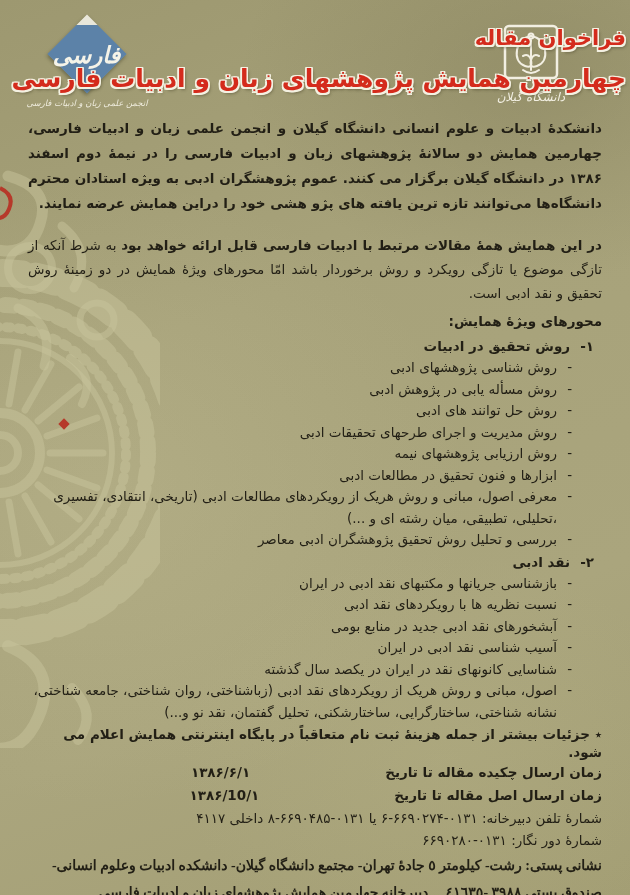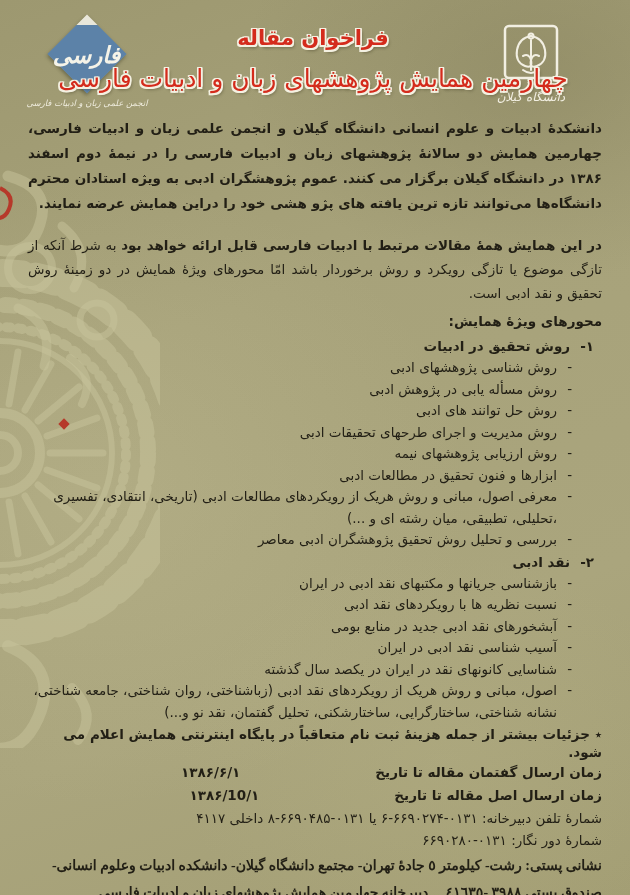--- a/index.html
+++ b/index.html
@@ -21,27 +21,27 @@
   .heading{font-weight:bold;margin:2px 0 3px 0;line-height:22px;}
   .section-title{font-weight:bold;line-height:22px;padding-right:8px;display:flex;gap:10px;}
   .items{padding-right:30px;}
   .item{display:flex;gap:10px;line-height:21.5px;}
   .item-text{flex:1;}
   .note{font-weight:bold;line-height:18px;margin-top:2px;}
   .deadline{display:flex;gap:135px;font-weight:bold;line-height:23px;}
   .contact-line{line-height:22px;}
   .address{font-family:"Liberation Serif","DejaVu Serif",serif;font-weight:bold;font-size:14px;line-height:24px;text-align:justify;margin-top:3px;}
   
-  .title-wrap{position:absolute;top:26px;left:0;right:4px;text-align:center;direction:rtl;}
+  .title-wrap{position:absolute;top:26px;left:0;right:4px;text-align:right;direction:rtl;}
   .title1{
     font-size:21px;font-weight:bold;color:#d42b1c;margin:0 0 14px 0;
     text-shadow:-1.5px -1.5px 0 #f4f1e2,1.5px -1.5px 0 #f4f1e2,-1.5px 1.5px 0 #f4f1e2,1.5px 1.5px 0 #f4f1e2,0 -1.5px 0 #f4f1e2,0 1.5px 0 #f4f1e2,-1.5px 0 0 #f4f1e2,1.5px 0 0 #f4f1e2,2px 3px 3px rgba(60,55,30,.45);
   }
   .title2{
-    font-size:25px;font-weight:normal;color:#d42b1c;margin:0;
+    font-size:25px;font-weight:bold;color:#d42b1c;margin:0;
     text-shadow:-1.5px -1.5px 0 #f4f1e2,1.5px -1.5px 0 #f4f1e2,-1.5px 1.5px 0 #f4f1e2,1.5px 1.5px 0 #f4f1e2,0 -1.5px 0 #f4f1e2,0 1.5px 0 #f4f1e2,-1.5px 0 0 #f4f1e2,1.5px 0 0 #f4f1e2,2px 3px 3px rgba(60,55,30,.45);
   }
   
   .logo-left{position:absolute;left:22px;top:18px;width:130px;text-align:center;}
   .diamond{
     width:56px;height:56px;margin:8px auto 0;background:linear-gradient(135deg,#e9e7da 0 14%,#5c82a8 14% 100%);
     transform:rotate(45deg);box-shadow:1px 2px 4px rgba(40,40,20,.4);
     display:flex;align-items:center;justify-content:center;
   }
   .diamond span{transform:rotate(-45deg);color:#f5f3e8;font-size:23px;font-weight:bold;font-style:italic;font-family:"DejaVu Serif",serif;}
@@ -192,21 +192,21 @@
         </div>
       <div class="item">
           <span class="dash">-</span>
           <span class="item-text">اصول، مبانی و روش هریک از رویکردهای نقد ادبی (زباشناختی، روان شناختی، جامعه شناختی، نشانه شناختی، ساختارگرایی، ساختارشکنی، تحلیل گفتمان، نقد نو و...)</span>
         </div>
     </div>
 
     <div class="note">٭ جزئیات بیشتر از جمله هزینهٔ ثبت نام متعاقباً در پایگاه اینترنتی همایش اعلام می شود.</div>
 
     <div class="deadline">
-      <span>زمان ارسال گفتمان مقاله تا تاریخ</span>
+      <span>زمان ارسال چکیده مقاله تا تاریخ</span>
       <span>۱۳۸۶/۶/۱</span>
     </div>
     <div class="deadline">
       <span>زمان ارسال اصل مقاله تا تاریخ</span>
       <span>۱۳۸۶/10/۱</span>
     </div>
 
     <div class="contact-line">شمارهٔ تلفن دبیرخانه: ۰۱۳۱-۶۶۹۰۲۷۴-۶ یا ۰۱۳۱-۶۶۹۰۴۸۵-۸ داخلی ۴۱۱۷</div>
     <div class="contact-line">شمارهٔ دور نگار: ۰۱۳۱-۶۶۹۰۲۸۰</div>
 

